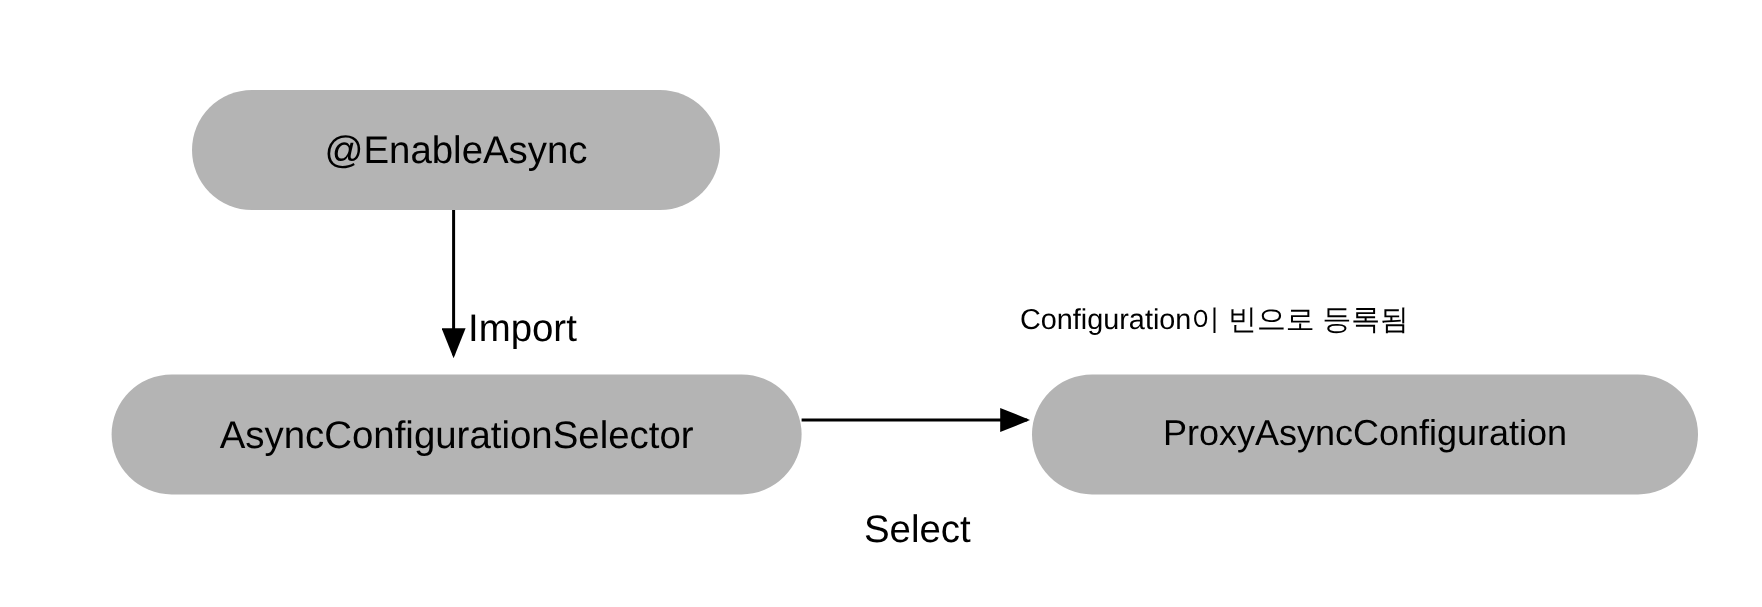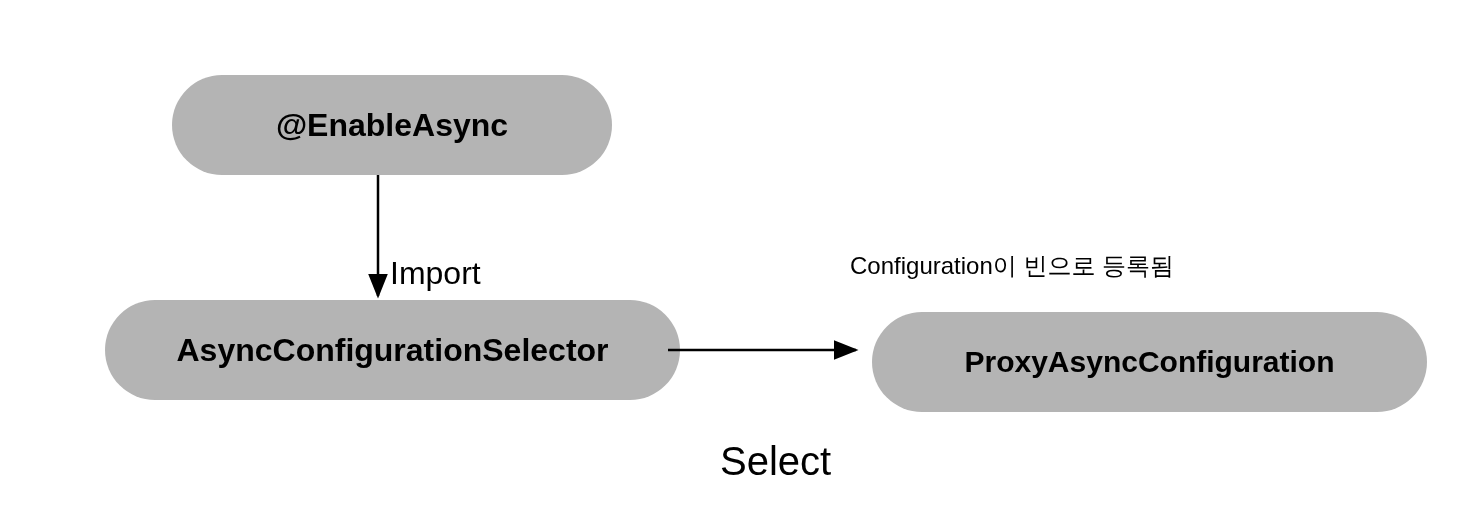--- a/index.html
+++ b/index.html
@@ -14,34 +14,33 @@
       position: relative;
       font-family: -apple-system, BlinkMacSystemFont, "Segoe UI", Helvetica, Arial, sans-serif;
     }
     .node {
       position: absolute;
       background: #b4b4b4;
       border-radius: 999px;
       display: flex;
       align-items: center;
       justify-content: center;
-      font-weight: 700;
+      font-weight: 400;
       color: #000;
-      margin-left: 12px;
     }
     .node-enable-async {
       left: 160px;
       top: 75px;
       width: 440px;
       height: 100px;
       font-size: 32px;
     }
     .node-selector {
       left: 93px;
-      top: 300px;
+      top: 312px;
       width: 575px;
       height: 100px;
       font-size: 32px;
     }
     .node-proxy {
       left: 860px;
       top: 312px;
       width: 555px;
       height: 100px;
       font-size: 30px;
@@ -52,22 +51,22 @@
       font-weight: 400;
       margin-top: 35px;
     }
     .label-import {
       left: 390px;
       top: 220px;
       font-size: 32px;
     }
     .label-select {
       left: 720px;
-      top: 404px;
-      font-size: 40px;
+      top: 388px;
+      font-size: 32px;
     }
     .label-config {
       left: 850px;
       top: 215px;
       font-size: 24px;
     }
     svg.arrows {
       position: absolute;
       top: 0;
       left: 0;

